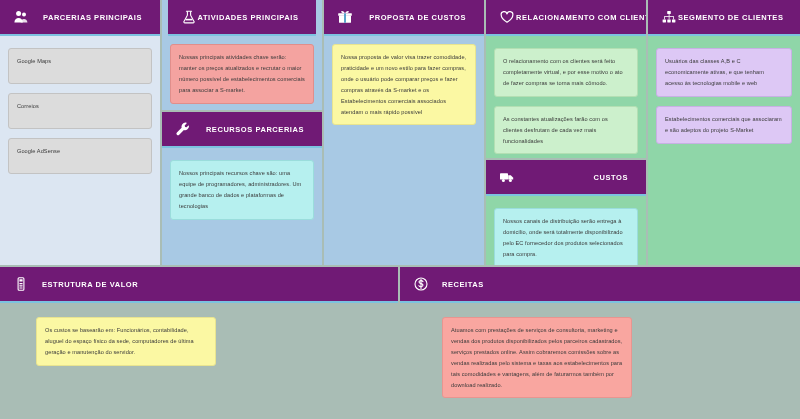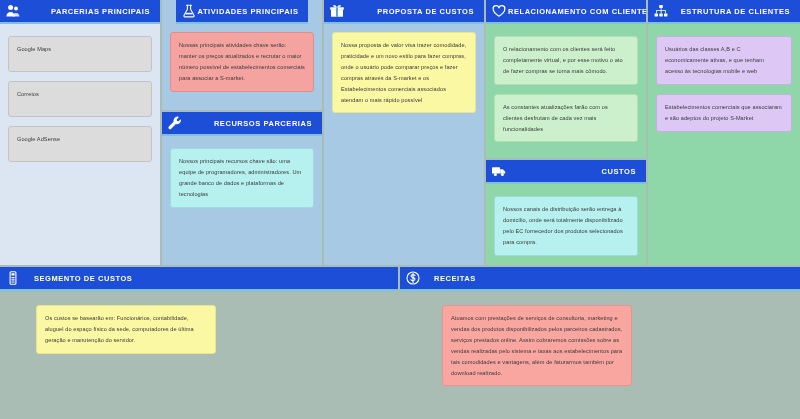--- a/index.html
+++ b/index.html
@@ -17,26 +17,26 @@
 
   
   .block {
     position: absolute;
     display: flex;
     flex-direction: column;
     overflow: hidden;
   }
   .hdr {
     flex: 0 0 auto;
-    height: 24px;
-    background: #1d4ed8;
+    height: 36px;
+    background: #701a75;
     border-bottom: 2px solid #7cc2e0;
     display: flex;
     align-items: center;
-    padding: 0 4px;
+    padding: 0 12px;
     color: #ffffff;
   }
   .hdr.left { justify-content: flex-start; }
   .hdr .icn {
     width: 18px; height: 18px;
     display: flex; align-items: center; justify-content: center;
     flex: 0 0 18px;
   }
   .hdr .icn svg { display: block; }
   .hdr .ttl {
@@ -201,40 +201,40 @@
           <rect x="1.6" y="10.4" width="3.4" height="3" rx="0.4"></rect>
           <rect x="6.3" y="10.4" width="3.4" height="3" rx="0.4"></rect>
           <rect x="11" y="10.4" width="3.4" height="3" rx="0.4"></rect>
           <rect x="7.7" y="5" width="0.8" height="2.4"></rect>
           <rect x="3.1" y="7.2" width="9.8" height="0.8"></rect>
           <rect x="3.1" y="7.8" width="0.8" height="2.6"></rect>
           <rect x="7.7" y="7.8" width="0.8" height="2.6"></rect>
           <rect x="12.2" y="7.8" width="0.8" height="2.6"></rect>
         </svg>
       </span>
-      <span class="ttl">ESTRUTURA DE CLIENTES</span>
+      <span class="ttl">SEGMENTO DE CLIENTES</span>
     </div>
     <div class="body pad-top">
       <div class="note purple">Usuários das classes A,B e C economicamente ativas, e que tenham acesso às tecnologias mobile e web</div>
       <div class="note purple">Estabelecimentos comerciais que associaram e são adeptos do projeto S-Market</div>
     </div>
   </div>
 
   <div class="block tint-grey" style="left:0px; top:267px; width:398px; height:152px;">
     <div class="hdr left">
       <span class="icn">
         <svg width="16" height="16" viewBox="0 0 16 16" fill="none" stroke="#ffffff" stroke-width="1.1">
           <rect x="5.1" y="1.7" width="5.8" height="12.6" rx="1"></rect>
           <rect x="6.4" y="3.2" width="3.2" height="2.4" rx="0.3" fill="#ffffff" stroke="none"></rect>
           <rect x="6.4" y="7.1" width="3.2" height="1.1" rx="0.3" fill="#ffffff" stroke="none"></rect>
           <rect x="6.4" y="9.3" width="3.2" height="1.1" rx="0.3" fill="#ffffff" stroke="none"></rect>
           <rect x="6.4" y="11.5" width="3.2" height="1.1" rx="0.3" fill="#ffffff" stroke="none"></rect>
         </svg>
       </span>
-      <span class="ttl">SEGMENTO DE CUSTOS</span>
+      <span class="ttl">ESTRUTURA DE VALOR</span>
     </div>
     <div class="body" style="padding:14px 8px 8px 36px;">
       <div class="note yellow" style="width:180px; align-self:flex-start;">Os custos se basearão em: Funcionários, contabilidade, aluguel do espaço físico da sede, computadores de última geração e manutenção do servidor.</div>
     </div>
   </div>
 
   <div class="block tint-grey" style="left:400px; top:267px; width:400px; height:152px;">
     <div class="hdr left">
       <span class="icn">
         <svg width="16" height="16" viewBox="0 0 16 16" fill="none" stroke="#ffffff" stroke-width="1.1">

